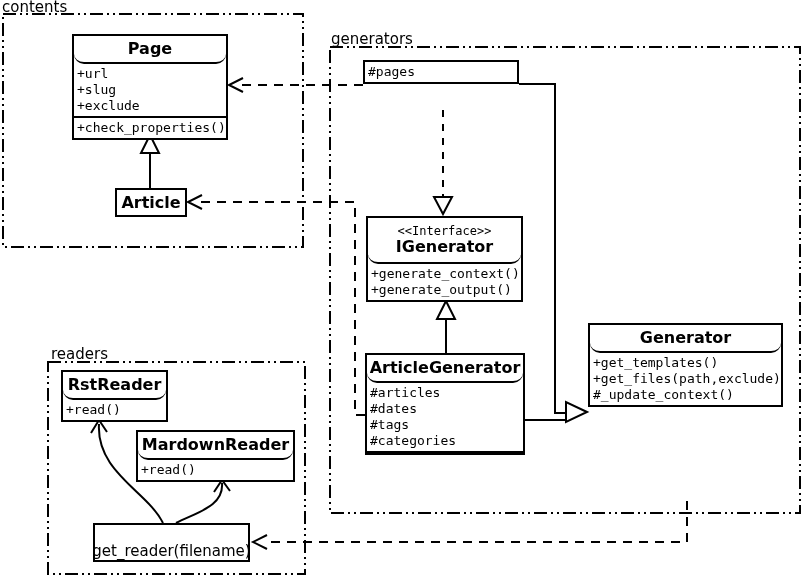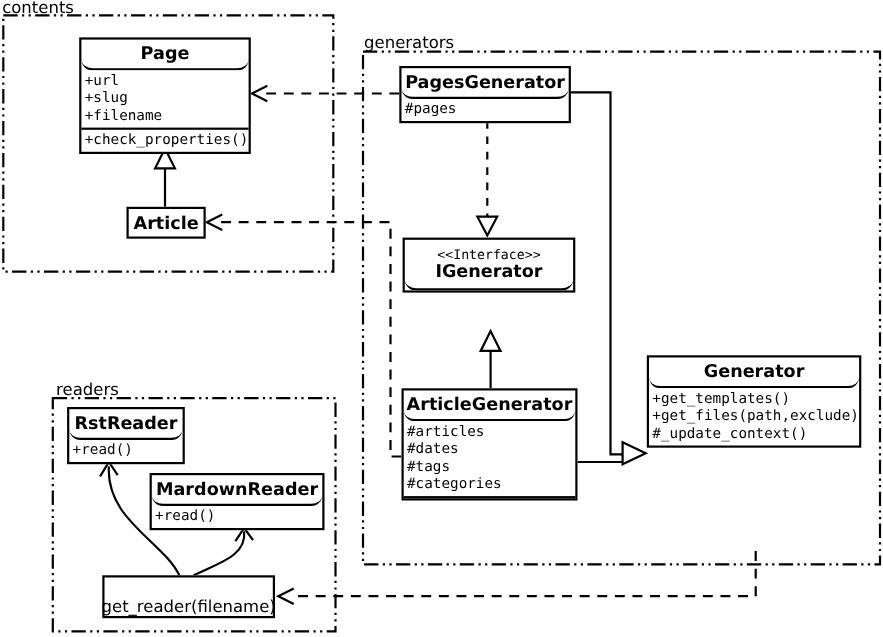--- a/index.html
+++ b/index.html
@@ -87,46 +87,47 @@
   <div class="pkg-label" style="left:331px;top:32px;">generators</div>
   <div class="pkg-label" style="left:51px;top:347px;">readers</div>
 
   <div class="uml-class" style="left:72px;top:34px;width:156px;">
     <div class="uml-title">
         <span class="tname">Page</span>
       </div>
     <div class="uml-attrs">
       <div>+url</div>
       <div>+slug</div>
-      <div>+filename</div>
+      <div>+exclude</div>
     </div>
     <div class="uml-methods">
       <div>+check_properties()</div>
     </div>
   </div>
 
   <div class="uml-class" style="left:115px;top:188px;width:72px;height:29px;">
     <div class="uml-title only">
         <span class="tname">Article</span>
       </div>
   </div>
 
   <div class="uml-class" style="left:363px;top:60px;width:156px;">
-    <div class="uml-title">
-        <span class="tname">PagesGenerator</span>
-      </div>
     <div class="uml-attrs last">
       <div>#pages</div>
     </div>
   </div>
 
   <div class="uml-class" style="left:366px;top:216px;width:157px;">
     <div class="uml-title tall">
       <span class="stereotype">&lt;&lt;Interface&gt;&gt;</span>
       <span class="tname">IGenerator</span>
+    </div>
+    <div class="uml-methods">
+      <div>+generate_context()</div>
+      <div>+generate_output()</div>
     </div>
   </div>
 
   <div class="uml-class" style="left:365px;top:353px;width:160px;">
     <div class="uml-title">
         <span class="tname">ArticleGenerator</span>
       </div>
     <div class="uml-attrs">
       <div>#articles</div>
       <div>#dates</div>

